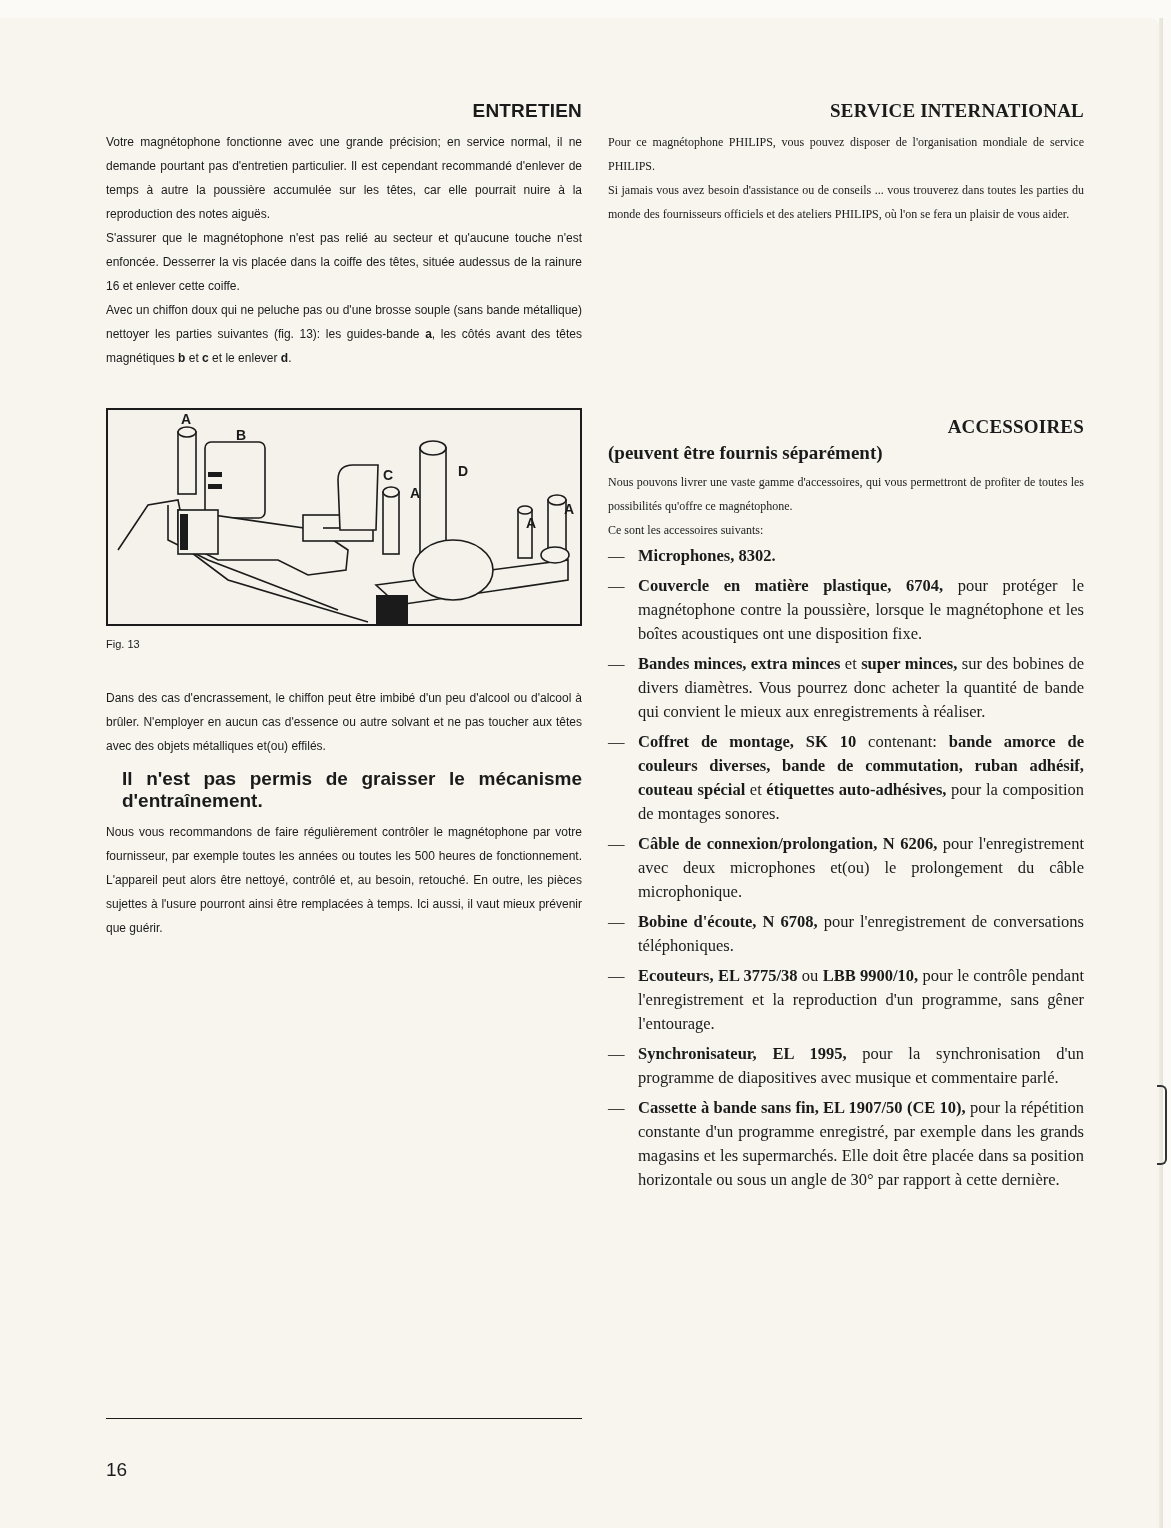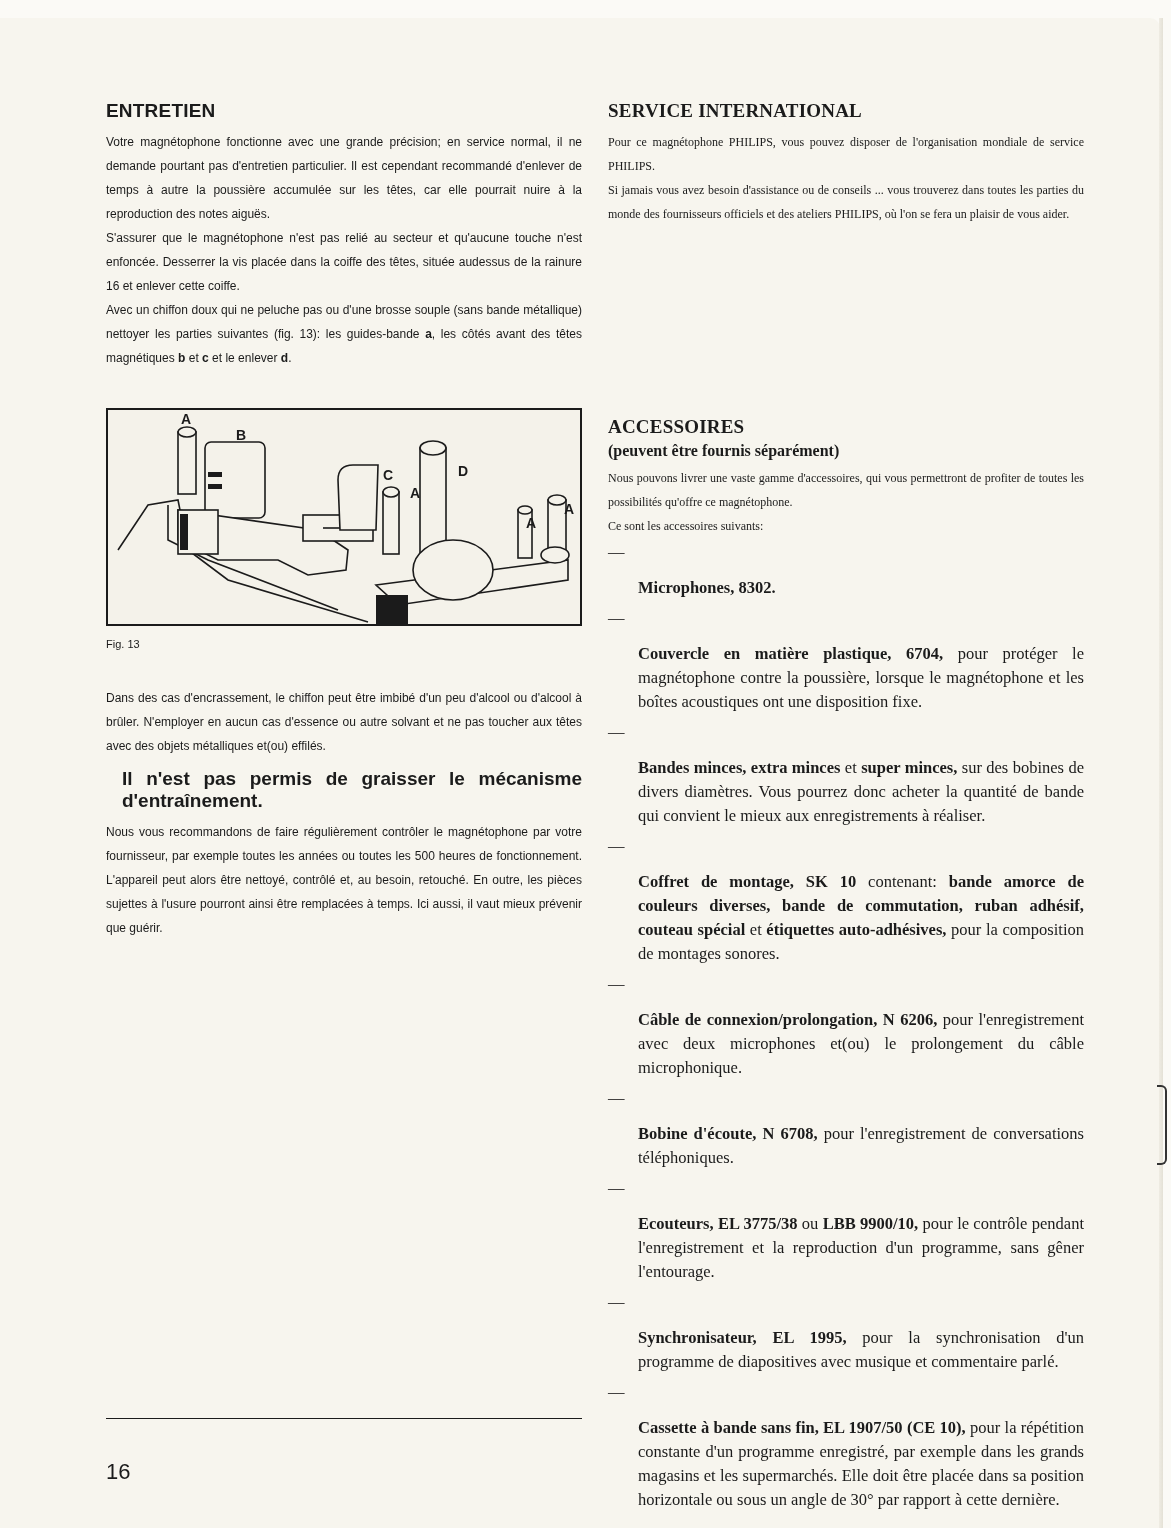--- a/index.html
+++ b/index.html
@@ -15,48 +15,48 @@
     border-top-right-radius: 10px;
   }
   .page-edge {
     position: absolute; right: 8px; top: 18px; width: 4px; height: 1510px;
     background: linear-gradient(to right, #efece3, #e4e1d6);
   }
   .col { position: absolute; top: 100px; width: 476px; }
   .col-left { left: 106px; }
   .col-right { left: 608px; width: 476px; font-family: Liberation Serif, serif; }
   h2 {
-    font-size: 19px; font-weight: bold; margin: 0 0 8px 0; letter-spacing: 0.2px;
+    font-size: 19px; font-weight: bold; margin: 0 0 8px 0; letter-spacing: 0.2px; text-align: right;
   }
-  .subhead { font-size: 16px; font-weight: bold; margin: -4px 0 6px 0; }
+  .subhead { font-size: 19px; font-weight: bold; margin: -4px 0 6px 0; }
   p {
     font-size: 12px; line-height: 24px; margin: 0; text-align: justify;
   }
   p + p { margin-top: 0; }
   .notice {
     font-size: 19px; font-weight: bold; line-height: 22px; text-align: justify;
     margin: 10px 0 8px 16px;
   }
   .figure {
     width: 476px; height: 218px; border: 2px solid #1b1b1b; box-sizing: border-box;
     background: #f4f2ea; position: relative; margin-top: 38px;
   }
   .figure svg { position: absolute; left: 0; top: 0; }
   .fig-caption { font-size: 11px; margin-top: 12px; }
   .left-p2 { margin-top: 36px; }
   .list { margin-top: 2px; }
   .item { display: flex; font-size: 16.5px; line-height: 24px; margin-bottom: 6px; }
   .dash { width: 30px; flex: 0 0 30px; }
-  .item-body { flex: 1; text-align: justify; margin-top: 36px; }
+  .item-body { flex: 1; text-align: justify; }
   b { font-weight: bold; }
   .rule {
     position: absolute; left: 106px; top: 1418px; width: 476px; height: 0;
     border-top: 1.5px solid #1b1b1b;
   }
-  .page-number { position: absolute; left: 106px; top: 1459px; font-size: 22px; }
+  .page-number { position: absolute; left: 106px; top: 1459px; font-size: 19px; }
   .clip {
     position: absolute; right: 4px; top: 1085px; width: 8px; height: 76px;
     border: 2px solid #333; border-left: none; border-radius: 0 6px 6px 0;
   }
 </style>
 </head>
 <body>
 
 <div class="page"></div>
 <div class="page-edge"></div>

